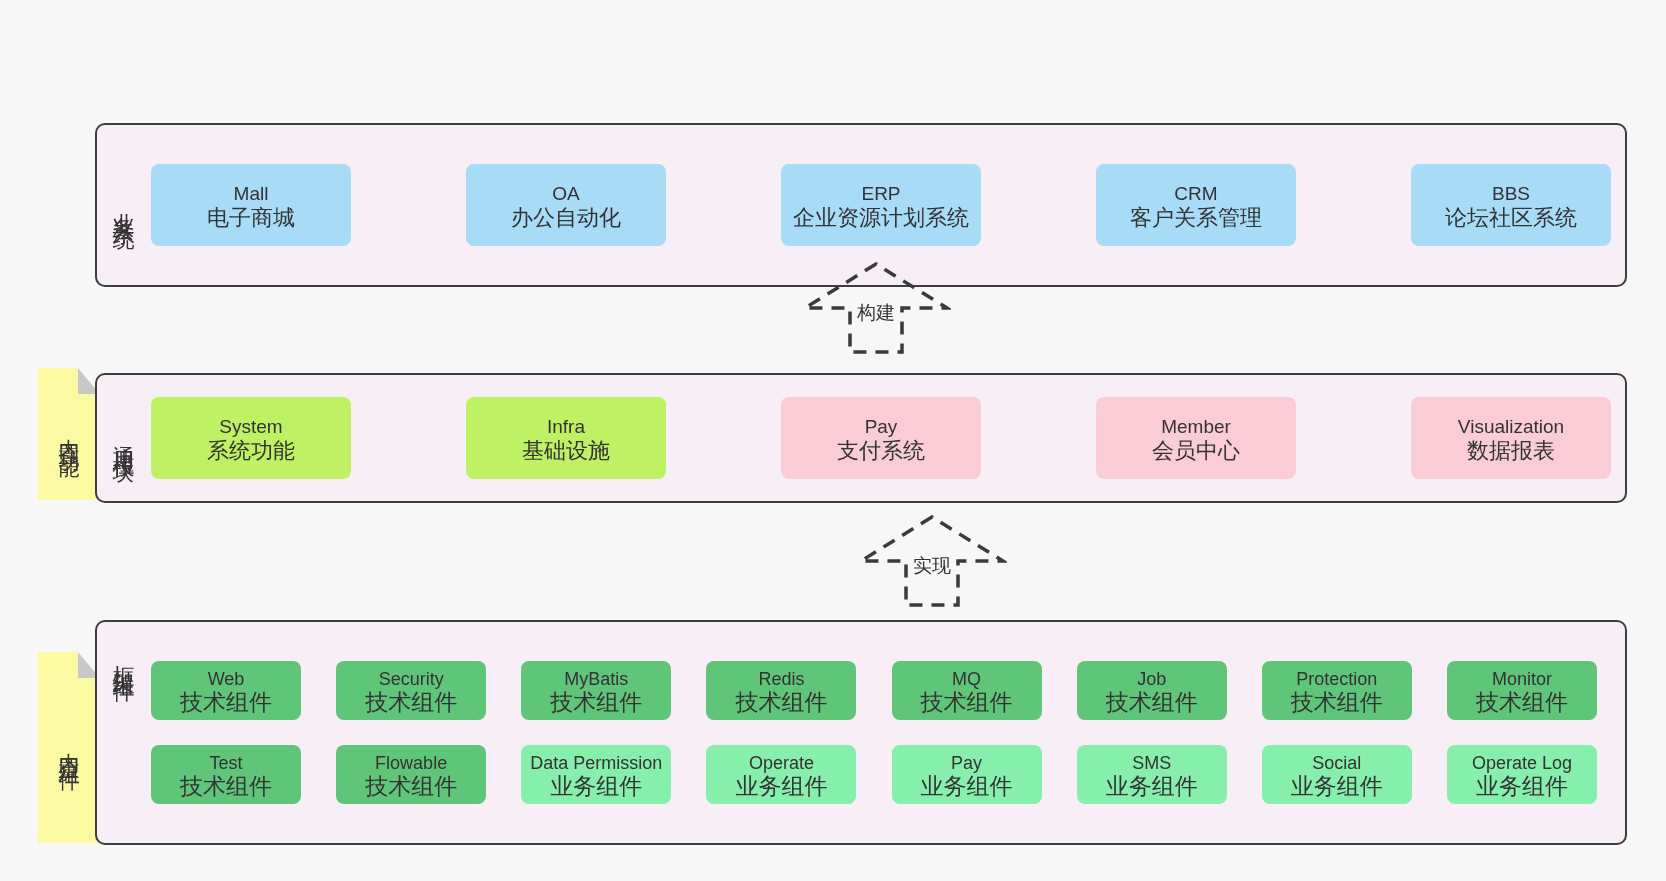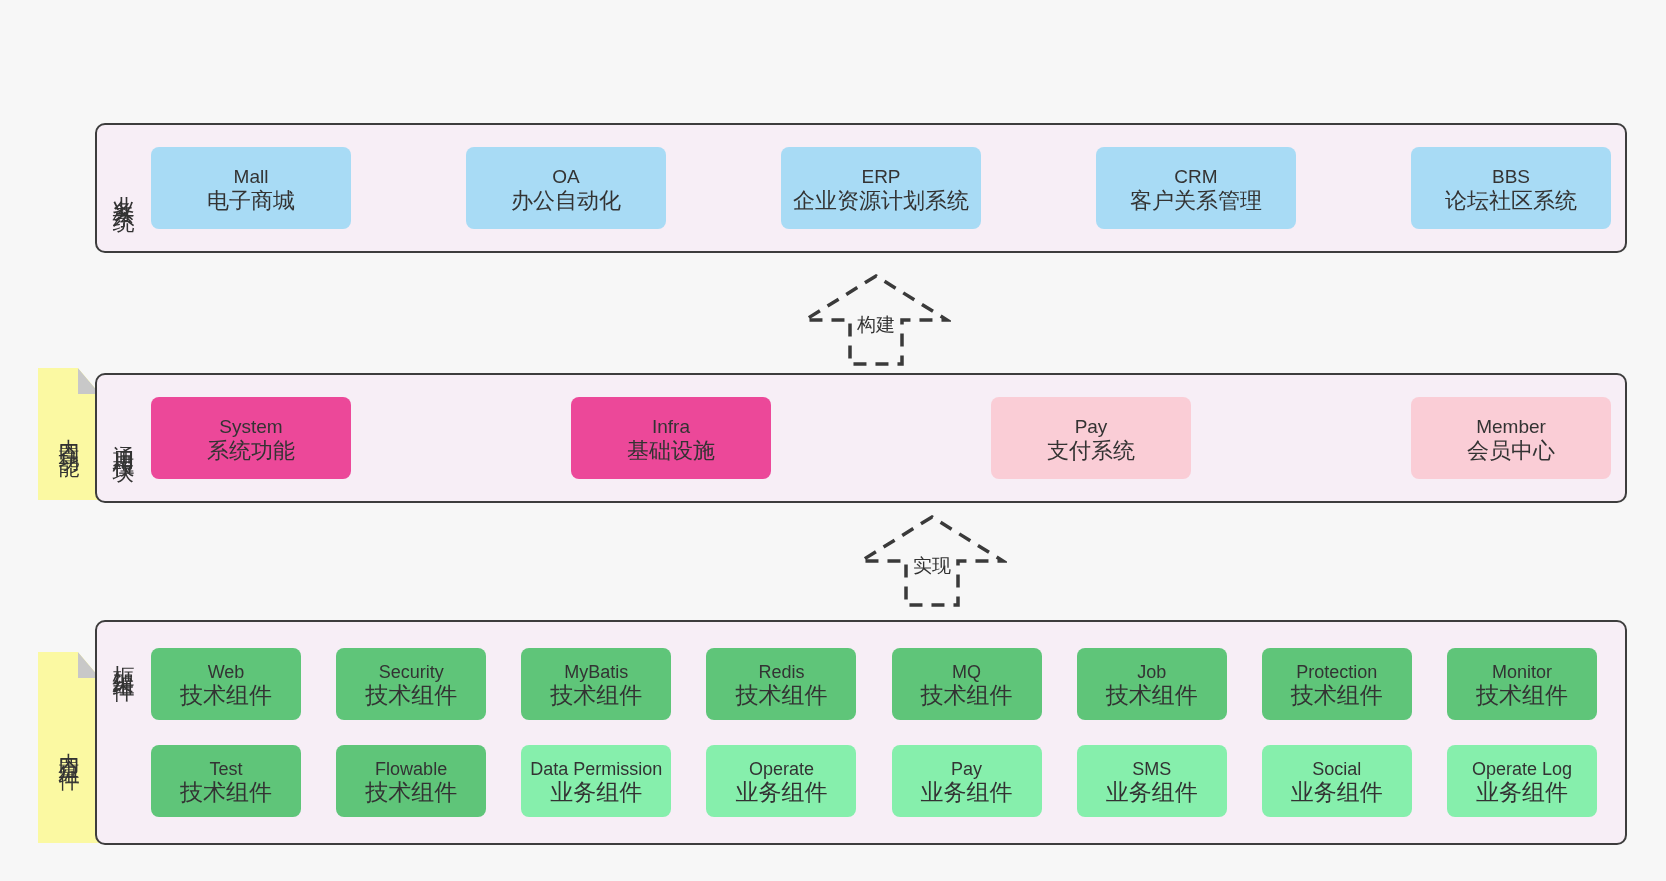--- a/index.html
+++ b/index.html
@@ -26,21 +26,21 @@
     clip-path:polygon(0 0, 100% 100%, 0 100%);
   }
   
   .band{
     position:absolute;left:95px;width:1532px;
     background:#f7eef6;
     border:2.5px solid #3d3d3d;border-radius:10px;
     box-sizing:border-box;
     display:flex;
   }
-  .band1{top:123px;height:130px;}
+  .band1{top:123px;height:164px;}
   .band2{top:373px;height:130px;}
   .band3{top:620px;height:225px;}
   .band-label{
     width:54px;flex:0 0 54px;
     display:flex;align-items:center;justify-content:center;
   }
   .band3 .band-label{align-items:flex-start;padding-top:26px;box-sizing:border-box;}
   .vlabel{
     writing-mode:vertical-lr;text-orientation:upright;
     font-size:22px;line-height:1.05;letter-spacing:5px;color:#333;
@@ -55,33 +55,33 @@
     gap:25px;padding-right:28px;
   }
   .row{display:flex;justify-content:space-between;}
   
   .box{
     border-radius:8px;
     display:flex;flex-direction:column;align-items:center;justify-content:center;
     text-align:center;box-sizing:border-box;padding:0 8px;
   }
   .box-lg{width:200px;height:82px;}
-  .box-sm{width:150px;height:72px;text-align:right;}
+  .box-sm{width:150px;height:59px;text-align:right;}
   .blue{background:#a8dbf5;}
-  .red{background:#ec4899;}
+  .red{background:#bef264;}
   .pink{background:#facdd6;}
   .green{background:#5fc579;}
   .lgreen{background:#86efac;}
   .box-title{font-size:19px;line-height:25px;}
   .box-sub{font-size:22px;line-height:24px;}
   .box-sm .box-title{font-size:18px;line-height:23px;}
   .box-sm .box-sub{font-size:23px;line-height:23px;}
   
   .arrow{position:absolute;width:150px;height:94px;}
-  .arrow1{left:801px;top:273px;}
+  .arrow1{left:801px;top:261px;}
   .arrow2{left:857px;top:514px;}
   .arrow svg{display:block;width:150px;height:94px;}
   .arrow-label{
     position:absolute;left:50%;top:38px;transform:translateX(-50%);
     background:#f7f7f7;font-size:19px;padding:1px 3px;white-space:nowrap;color:#333;
   }
 </style>
 </head>
 <body>
 
@@ -145,20 +145,24 @@
         <div class="box-sub">基础设施</div>
       </div>
       <div class="box box-lg pink">
         <div class="box-title">Pay</div>
         <div class="box-sub">支付系统</div>
       </div>
       <div class="box box-lg pink">
         <div class="box-title">Member</div>
         <div class="box-sub">会员中心</div>
       </div>
+      <div class="box box-lg pink">
+        <div class="box-title">Visualization</div>
+        <div class="box-sub">数据报表</div>
+      </div>
     </div>
   </div>
 
   <div class="arrow arrow2">
     <svg viewBox="0 0 150 94">
       <polygon points="75,3 4,47 49,47 49,91 101,91 101,47 146,47" fill="none" stroke="#3a3a3a" stroke-width="3.5" stroke-dasharray="13 9"></polygon>
     </svg>
     <span class="arrow-label">实现</span>
   </div>
 

